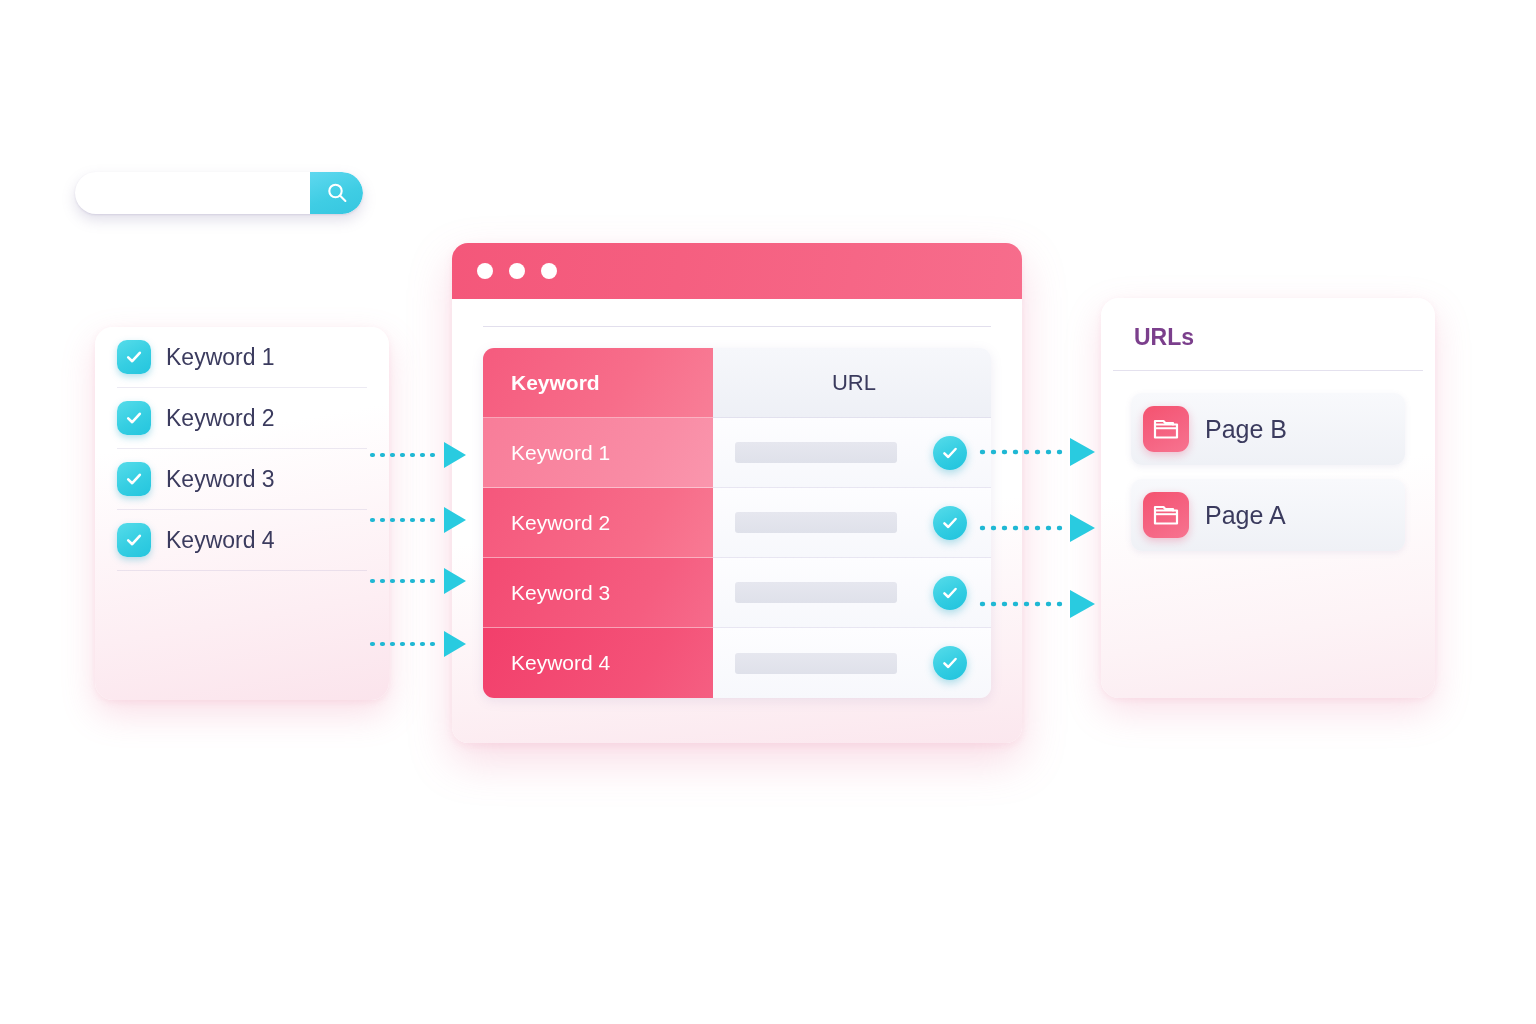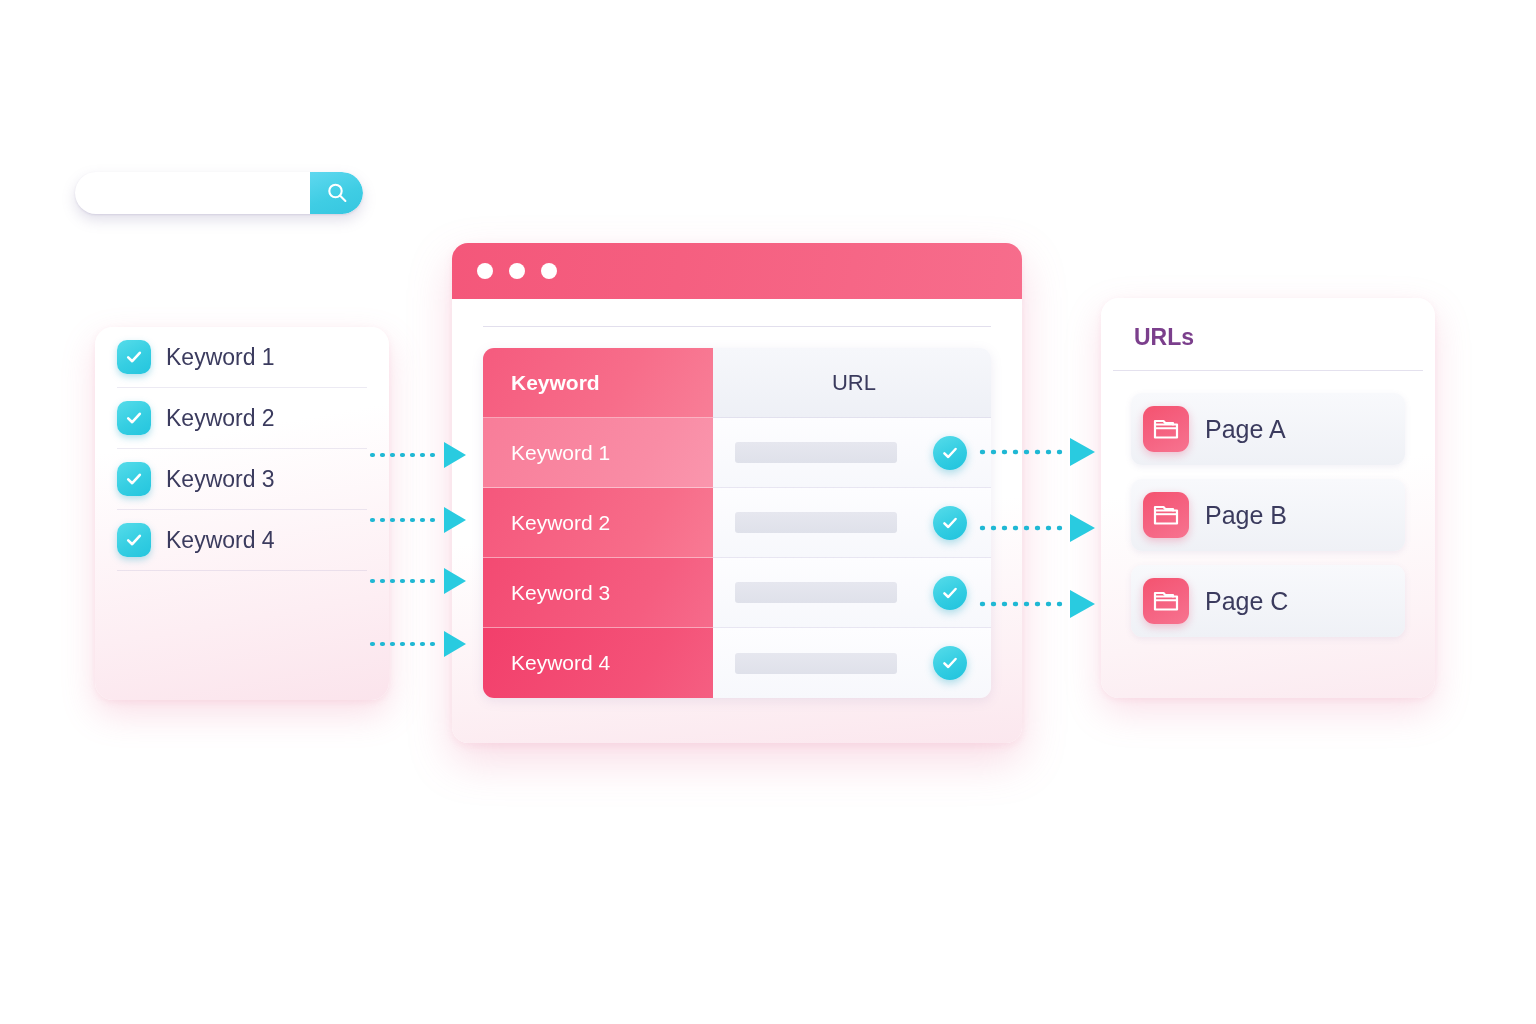--- a/index.html
+++ b/index.html
@@ -366,44 +366,34 @@
     <div class="urls-list">
 
       <div class="url-item">
         <span class="folder-icon">
           <svg width="30" height="28" viewBox="0 0 30 28">
             <path d="M4 9.5 L4 22.5 L26 22.5 L26 9.5 Z" fill="none" stroke="#ffffff" stroke-width="2.2" stroke-linejoin="round"></path>
             <path d="M4 9.5 L4 6 L12.5 6 L14.5 8.2 L22 8.2 L22 9.5" fill="none" stroke="#ffffff" stroke-width="2.2" stroke-linejoin="round" stroke-linecap="round"></path>
             <line x1="4" y1="13.2" x2="26" y2="13.2" stroke="#ffffff" stroke-width="2.0"></line>
           </svg>
         </span>
-        <span class="url-item-label">Page A</span>
+        <span class="url-item-label">Page B</span>
       </div>
 
       <div class="url-item">
         <span class="folder-icon">
           <svg width="30" height="28" viewBox="0 0 30 28">
             <path d="M4 9.5 L4 22.5 L26 22.5 L26 9.5 Z" fill="none" stroke="#ffffff" stroke-width="2.2" stroke-linejoin="round"></path>
             <path d="M4 9.5 L4 6 L12.5 6 L14.5 8.2 L22 8.2 L22 9.5" fill="none" stroke="#ffffff" stroke-width="2.2" stroke-linejoin="round" stroke-linecap="round"></path>
             <line x1="4" y1="13.2" x2="26" y2="13.2" stroke="#ffffff" stroke-width="2.0"></line>
           </svg>
         </span>
-        <span class="url-item-label">Page B</span>
-      </div>
-
-      <div class="url-item">
-        <span class="folder-icon">
-          <svg width="30" height="28" viewBox="0 0 30 28">
-            <path d="M4 9.5 L4 22.5 L26 22.5 L26 9.5 Z" fill="none" stroke="#ffffff" stroke-width="2.2" stroke-linejoin="round"></path>
-            <path d="M4 9.5 L4 6 L12.5 6 L14.5 8.2 L22 8.2 L22 9.5" fill="none" stroke="#ffffff" stroke-width="2.2" stroke-linejoin="round" stroke-linecap="round"></path>
-            <line x1="4" y1="13.2" x2="26" y2="13.2" stroke="#ffffff" stroke-width="2.0"></line>
-          </svg>
-        </span>
-        <span class="url-item-label">Page C</span>
-      </div>
+        <span class="url-item-label">Page A</span>
+      </div>
+
 
     </div>
   </div>
 
   <div class="conn" style="left:370px; top:440px;">
     <svg width="100" height="30">
       <line x1="2" y1="15" x2="72" y2="15" stroke="#1fb8d4" stroke-width="4.2" stroke-linecap="round" stroke-dasharray="1 9"></line>
       <polygon points="74,2 96,15 74,28" fill="#29cbe0"></polygon>
     </svg>
   </div>

